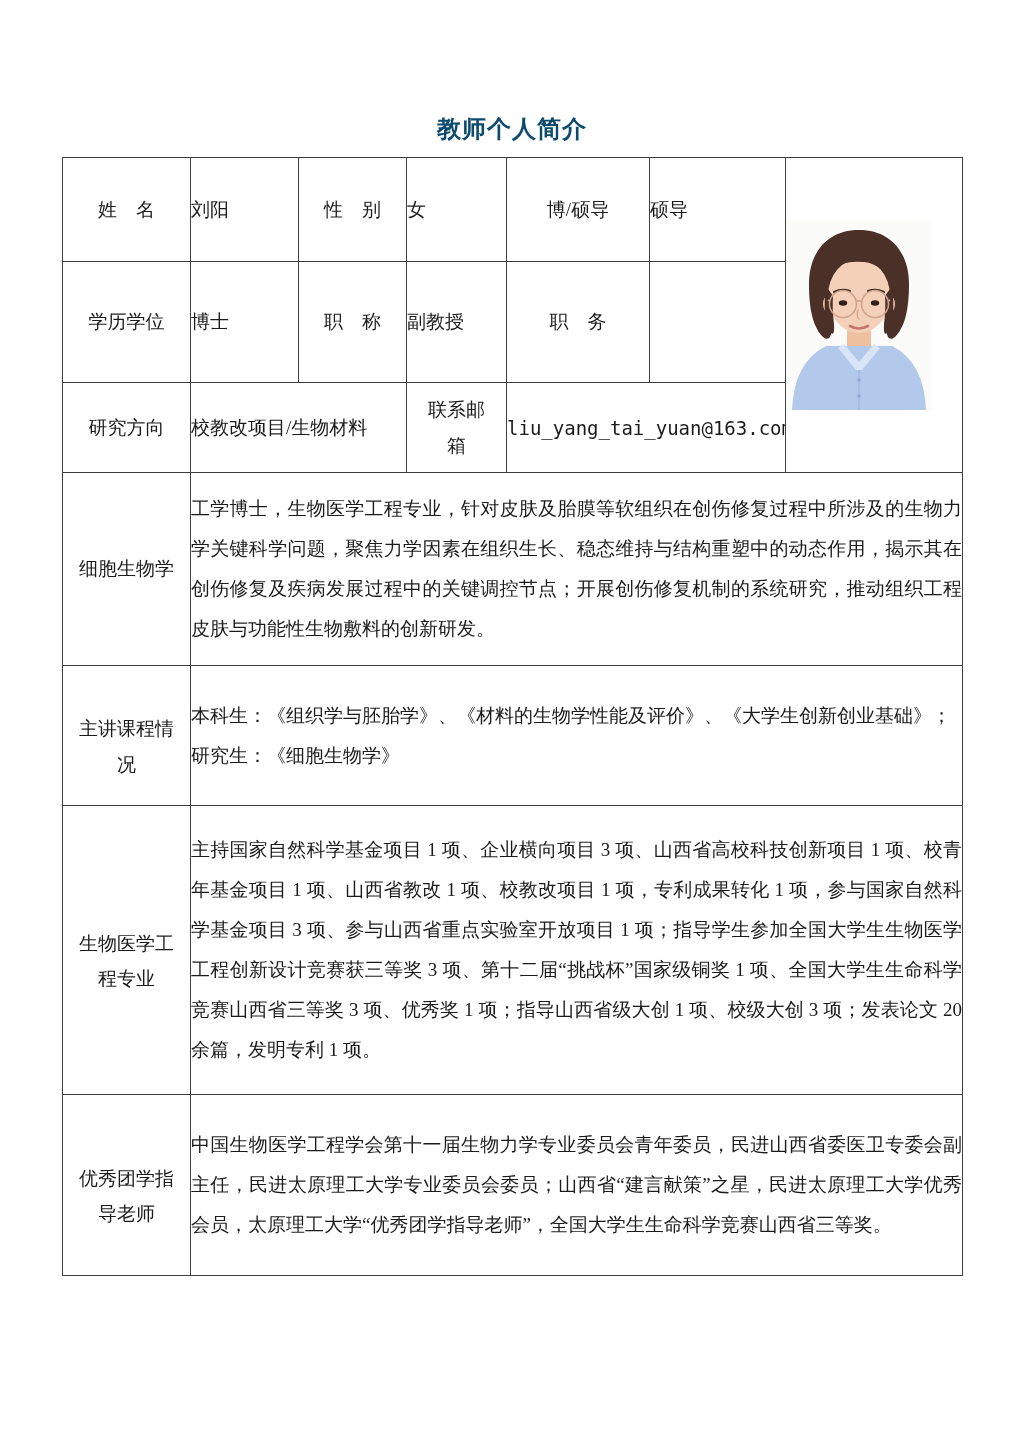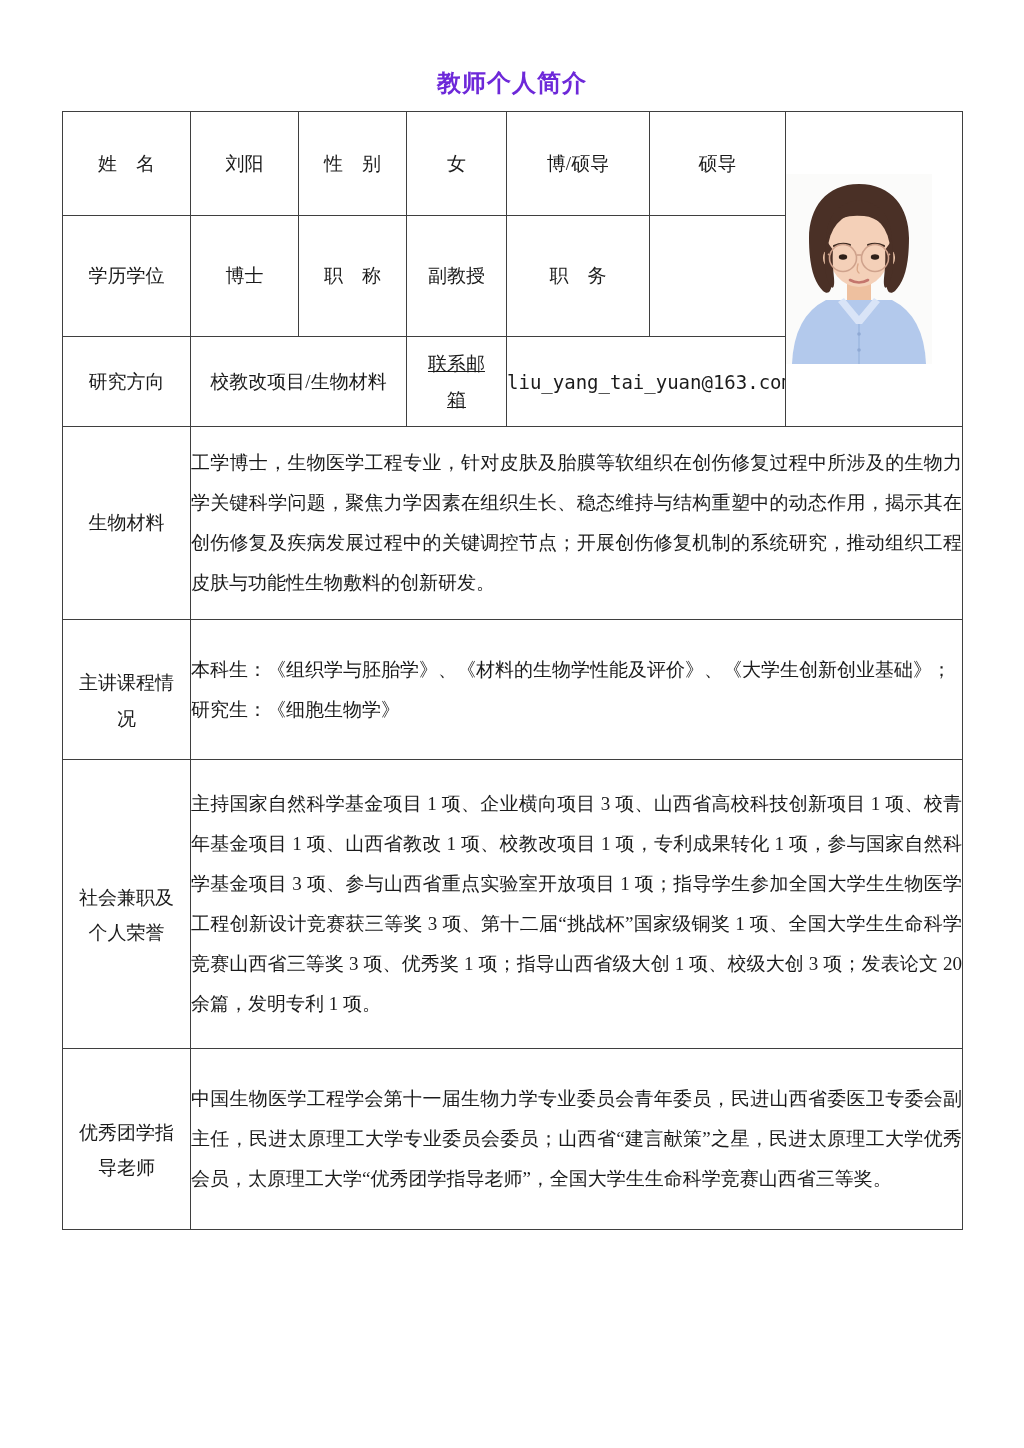--- a/index.html
+++ b/index.html
@@ -5,48 +5,48 @@
   html,body { margin:0; padding:0; }
   body {
     width:1024px; height:1448px;
     background:#ffffff;
     color:#1b1b1b;
     font-family:"Liberation Serif","DejaVu Serif",serif;
     position:relative;
   }
   .doc-title {
     margin:0;
-    padding-top:66px;
+    padding-top:112px;
     text-align:center;
     font-family:"Liberation Sans","DejaVu Sans",sans-serif;
     font-weight:bold;
     font-size:24px;
     line-height:34px;
     letter-spacing:1px;
-    color:#6d28d9;
+    color:#0c4a6e;
   }
   table.profile {
     border-collapse:collapse;
     table-layout:fixed;
     width:900px;
     margin:11px 0 0 62px;
     padding-left:16px;
   }
   table.profile td {
     border:1px solid #3f3f3f;
     vertical-align:middle;
     font-size:19px;
     color:#1b1b1b;
     overflow:hidden;
     padding:0;
   }
   td.lbl { text-align:center; line-height:1.85; }
   td.lbl .w5 { display:inline-block; width:5.35em;margin-top:22px; }
-  td.lbl .w3 { display:inline-block; width:3.35em;text-decoration:underline; }
-  td.val { text-align:center; }
+  td.lbl .w3 { display:inline-block; width:3.35em; }
+  td.val { text-align:left; }
   td.content {
     text-align:justify;
     padding:13px 16px 13px 15px;
     line-height:40px;
     vertical-align:middle;
   }
   td.email-cell {
     text-align:center;
     font-family:"DejaVu Sans Mono","Liberation Mono",monospace;
     font-size:16px;
@@ -141,34 +141,34 @@
   </tr>
 
   <tr style="height:90px">
     <td class="lbl">研究方向</td>
     <td class="val" colspan="2">校教改项目/生物材料</td>
     <td class="lbl"><span class="w3">联系邮箱</span></td>
     <td class="email-cell" colspan="2">liu_yang_tai_yuan@163.com</td>
   </tr>
 
   <tr style="height:193px">
-    <td class="lbl">生物材料</td>
+    <td class="lbl">细胞生物学</td>
     <td class="content" colspan="6">工学博士，生物医学工程专业，针对皮肤及胎膜等软组织在创伤修复过程中所涉及的生物力学关键科学问题，聚焦力学因素在组织生长、稳态维持与结构重塑中的动态作用，揭示其在创伤修复及疾病发展过程中的关键调控节点；开展创伤修复机制的系统研究，推动组织工程皮肤与功能性生物敷料的创新研发。</td>
   </tr>
 
   <tr style="height:140px">
     <td class="lbl"><span class="w5">主讲课程情况</span></td>
     <td class="content" colspan="6">
       <p class="para">本科生：《组织学与胚胎学》、《材料的生物学性能及评价》、《大学生创新创业基础》；</p>
       <p class="para">研究生：《细胞生物学》</p>
     </td>
   </tr>
 
   <tr style="height:289px">
-    <td class="lbl"><span class="w5">社会兼职及个人荣誉</span></td>
+    <td class="lbl"><span class="w5">生物医学工程专业</span></td>
     <td class="content" colspan="6">主持国家自然科学基金项目 1 项、企业横向项目 3 项、山西省高校科技创新项目 1 项、校青年基金项目 1 项、山西省教改 1 项、校教改项目 1 项，专利成果转化 1 项，参与国家自然科学基金项目 3 项、参与山西省重点实验室开放项目 1 项；指导学生参加全国大学生生物医学工程创新设计竞赛获三等奖 3 项、第十二届“挑战杯”国家级铜奖 1 项、全国大学生生命科学竞赛山西省三等奖 3 项、优秀奖 1 项；指导山西省级大创 1 项、校级大创 3 项；发表论文 20 余篇，发明专利 1 项。</td>
   </tr>
 
   <tr style="height:181px">
     <td class="lbl"><span class="w5">优秀团学指导老师</span></td>
     <td class="content" colspan="6">中国生物医学工程学会第十一届生物力学专业委员会青年委员，民进山西省委医卫专委会副主任，民进太原理工大学专业委员会委员；山西省“建言献策”之星，民进太原理工大学优秀会员，太原理工大学“优秀团学指导老师”，全国大学生生命科学竞赛山西省三等奖。</td>
   </tr>
 </tbody>
   </table>
 

